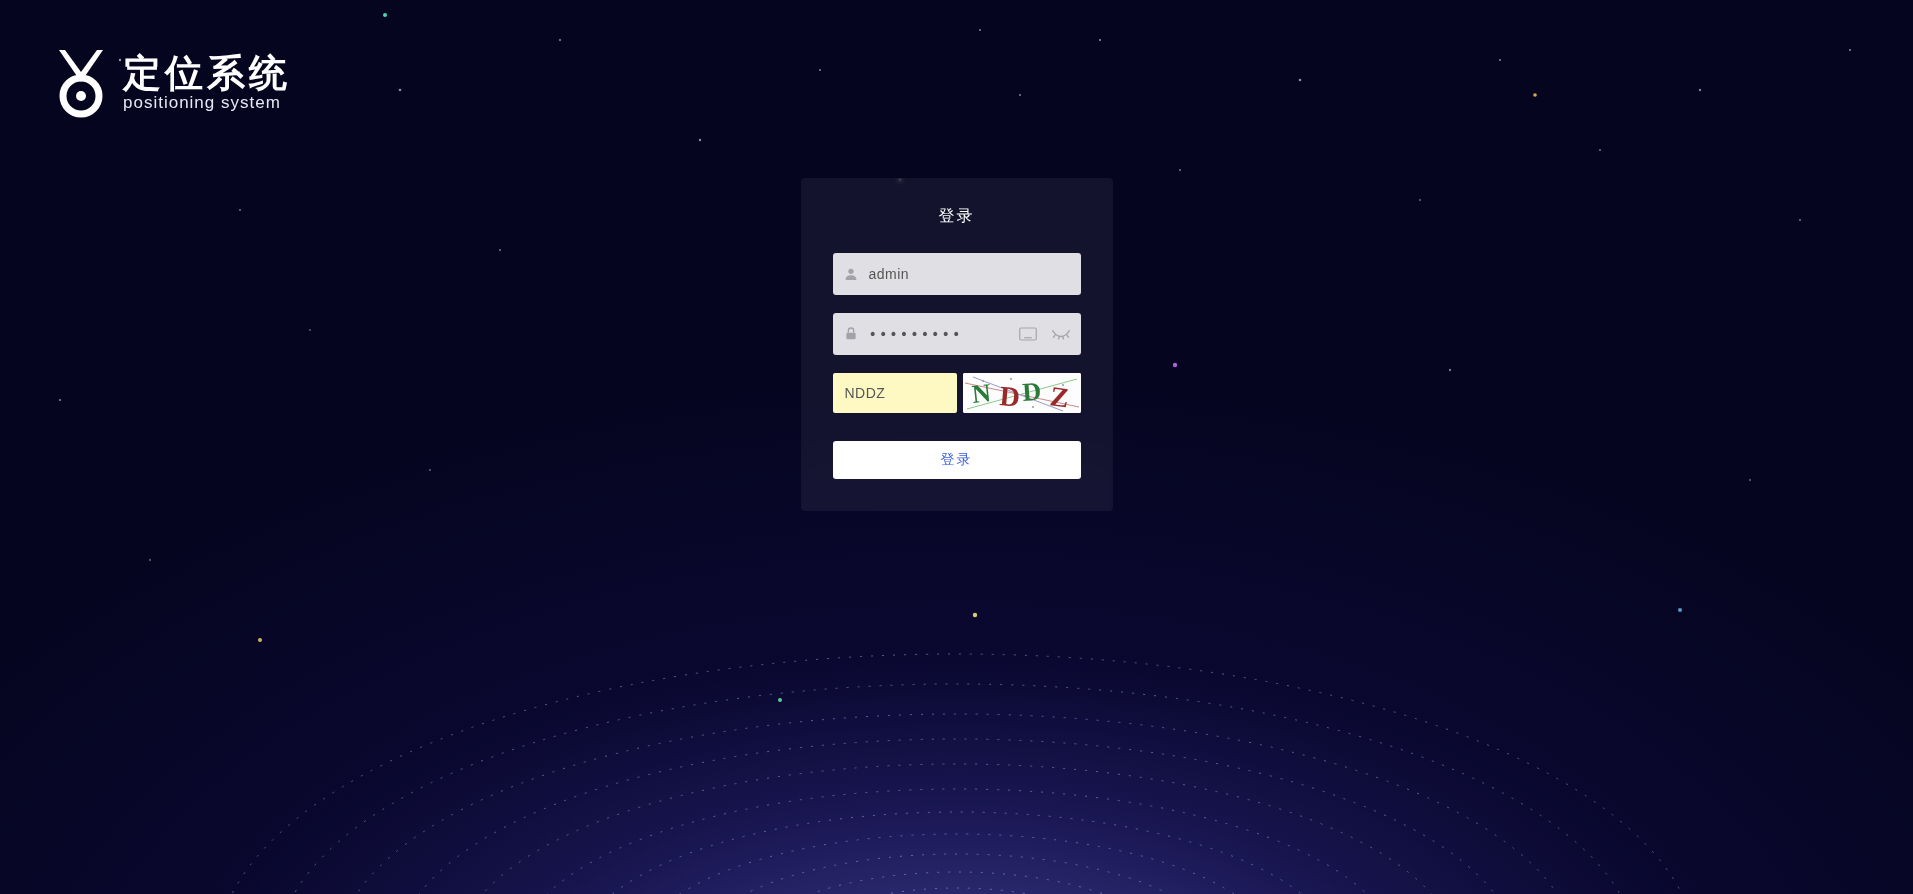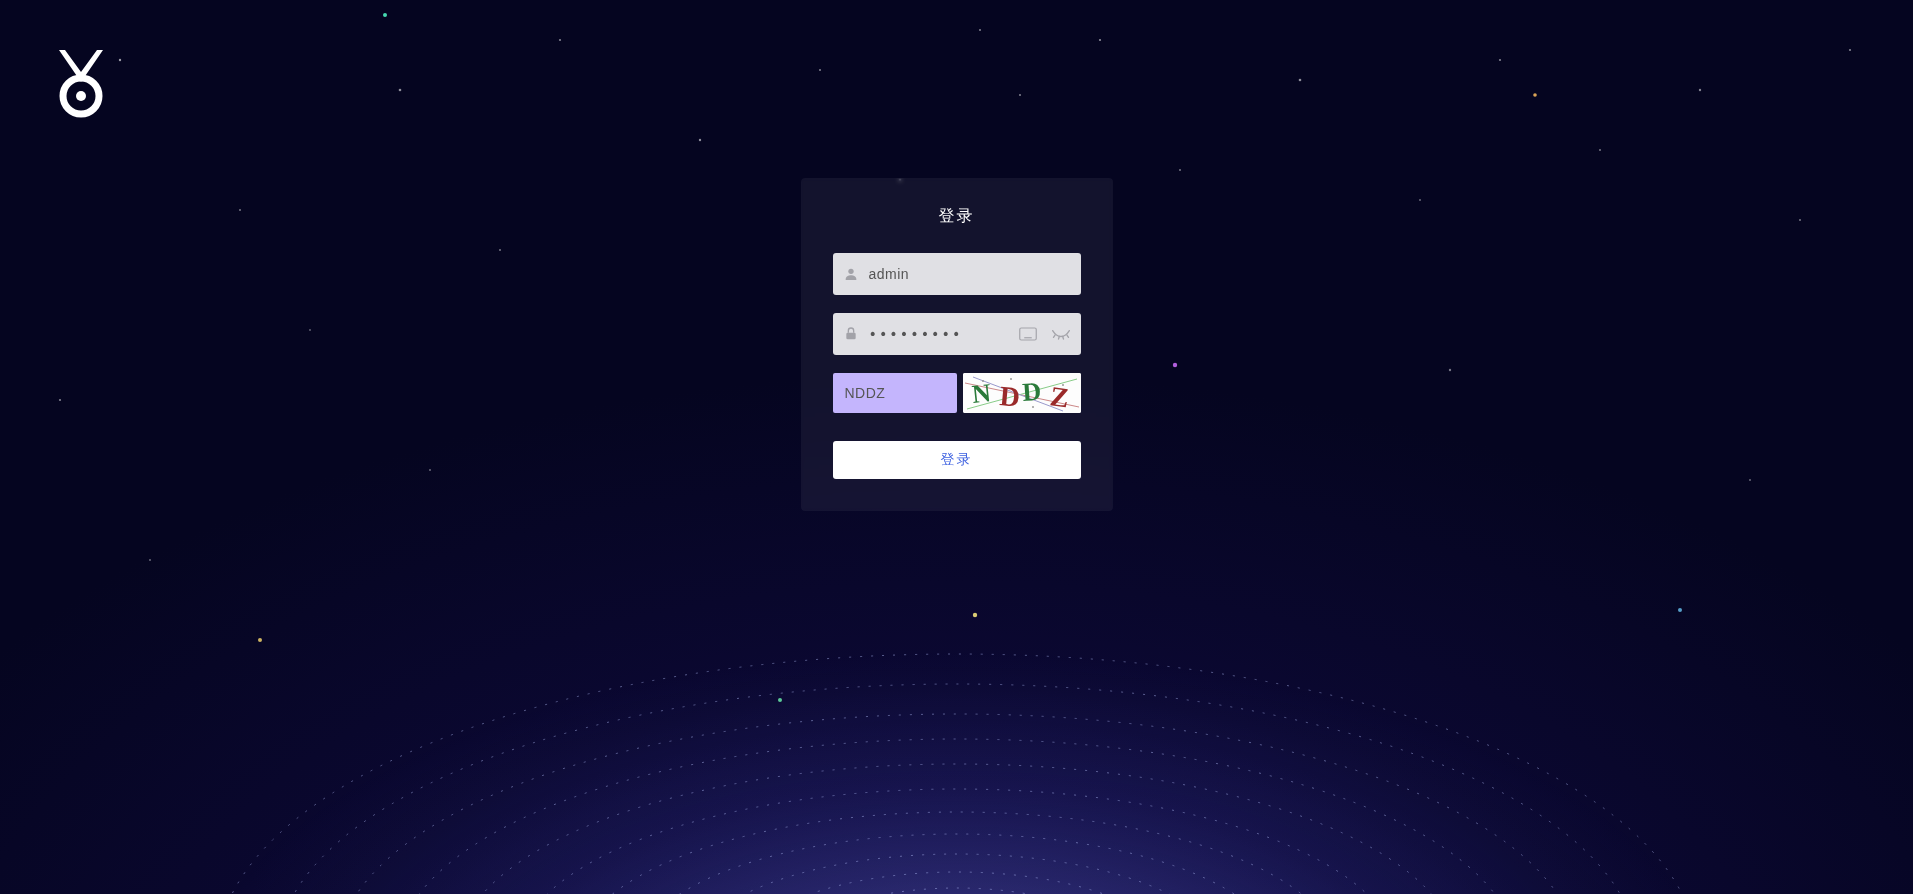--- a/index.html
+++ b/index.html
@@ -95,21 +95,21 @@
   .pwd-icons svg { opacity: .5; cursor: pointer; }
   input[type=password] { letter-spacing: 2px; font-family: monospace; }
 
   .captcha-row {
     display: flex;
     gap: 6px;
     margin-bottom: 28px;
   }
   .captcha-row .captcha-input {
     flex: 1 1 auto;
-    background: #c4b5fd;
+    background: #fef9c3;
     border: none;
     border-radius: 2px;
     height: 40px;
     padding: 0 12px;
     font-size: 14px;
     color: #555;
     outline: none;
     letter-spacing: .5px;
     min-width: 0;
   }
@@ -225,20 +225,24 @@
   </g>
 </svg>
 
 <div class="logo">
   <span class="logo-mark">
     <svg width="52" height="70" viewBox="0 0 52 70">
       <path d="M4 2 L26 34 L48 2 L42 2 L26 24 L10 2 Z" fill="#fff"></path>
       <circle cx="26" cy="48" r="18" fill="none" stroke="#fff" stroke-width="7"></circle>
       <circle cx="26" cy="48" r="5" fill="#fff"></circle>
     </svg>
+  </span>
+  <span class="logo-text-wrap">
+    <span class="logo-title">定位系统</span>
+    <span class="logo-sub">positioning system</span>
   </span>
 </div>
 
 <div class="login-card">
   <div class="login-title">登录</div>
 
   <div class="field">
     <svg class="leading" width="16" height="16" viewBox="0 0 24 24" fill="#707078">
       <circle cx="12" cy="8" r="4"></circle>
         <path d="M4 20c0-4 4-6 8-6s8 2 8 6v1H4z"></path>

